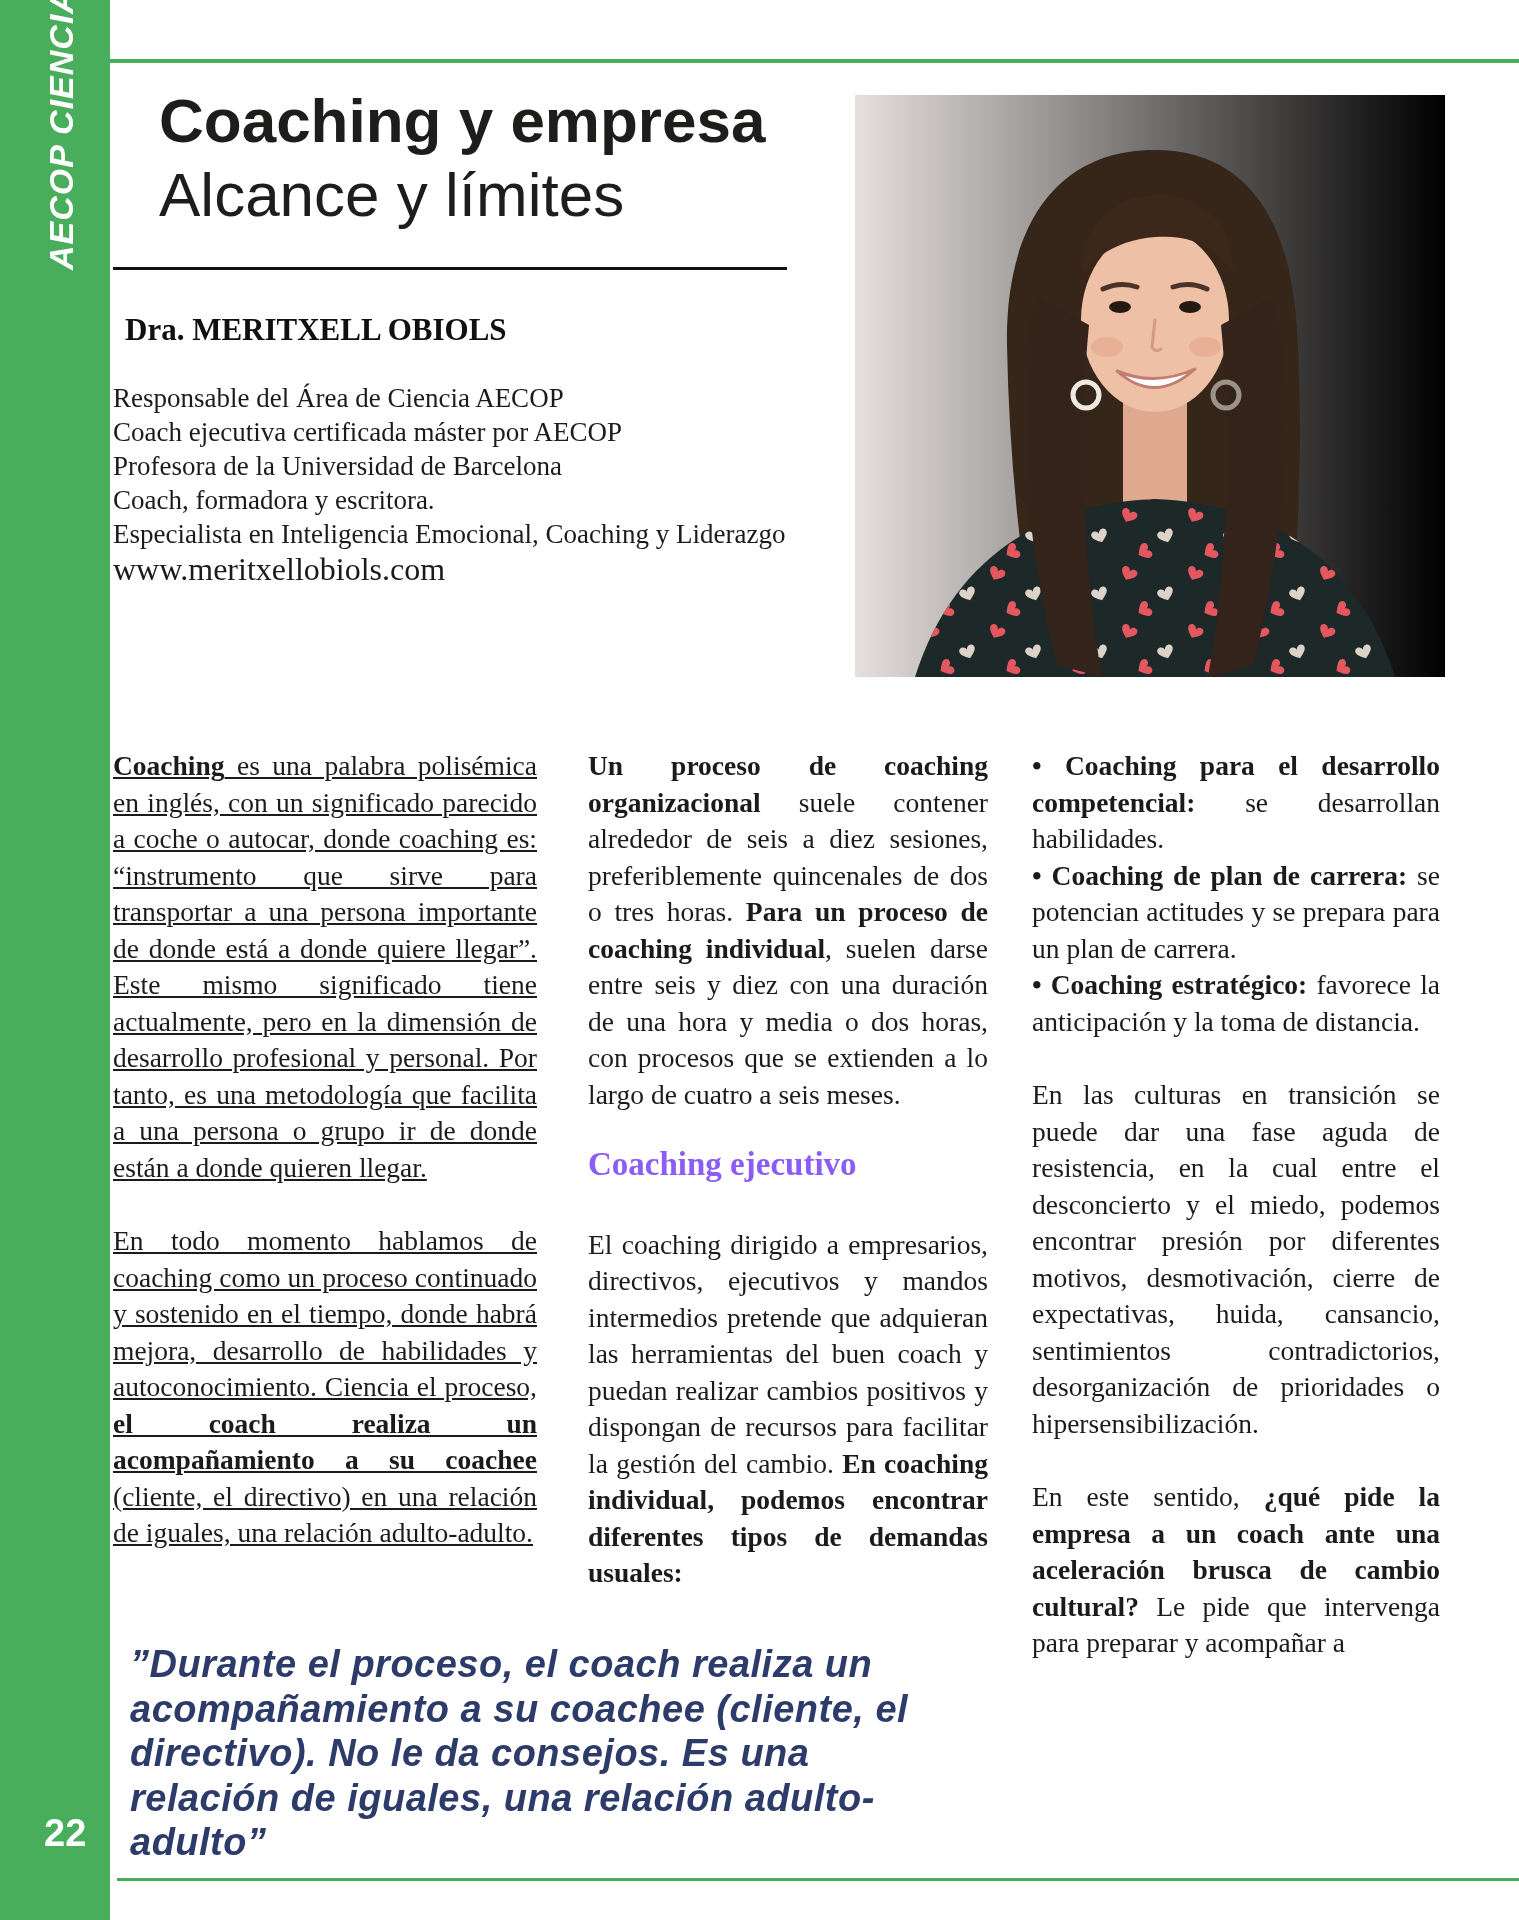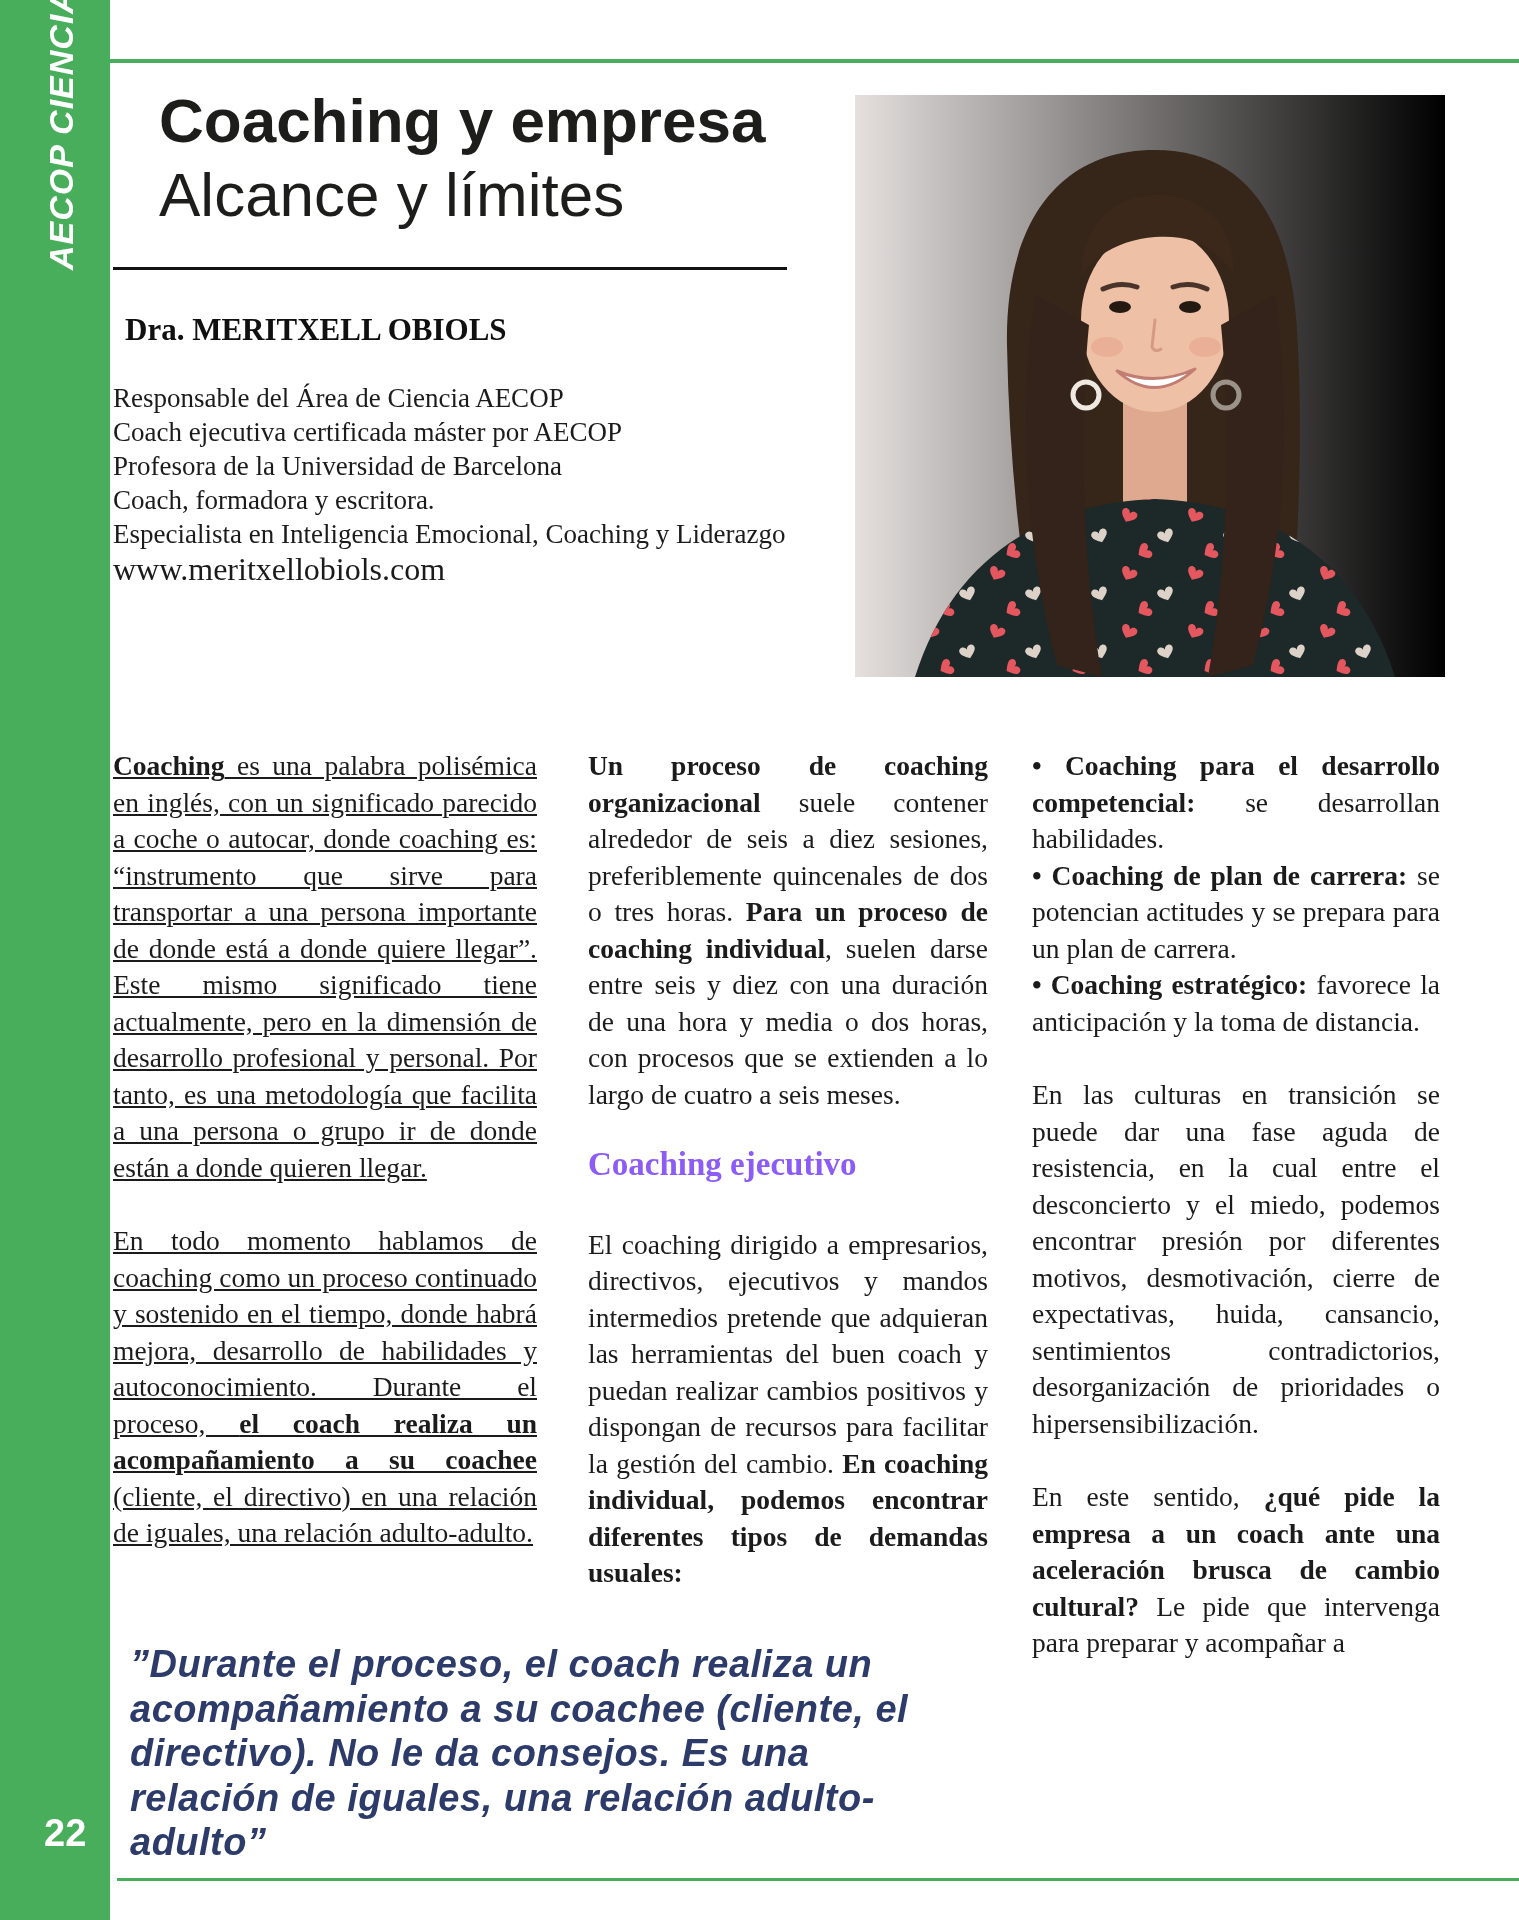--- a/index.html
+++ b/index.html
@@ -110,21 +110,21 @@
     <path fill="url(#hearts)" d="M60,582 C95,470 180,408 300,404 C420,408 505,470 540,582 Z"></path>
     <path fill="#33231a" d="M180,200 C163,320 170,450 202,570 L247,582 C227,470 224,330 234,230 Z"></path>
     <path fill="#33231a" d="M420,200 C437,320 430,450 398,570 L353,582 C373,470 376,330 366,230 Z"></path>
     <circle cx="231" cy="300" r="13" fill="none" stroke="#efe9e2" stroke-width="5"></circle>
     <circle cx="371" cy="300" r="13" fill="none" stroke="#9b938a" stroke-width="5"></circle>
   </svg>
 </div>
 
 <div class="col" id="col1">
     <p class="para"><strong>Coaching</strong><span> es una palabra polisémica en inglés, con un significado parecido a coche o autocar, donde coaching es: “instrumento que sirve para transportar a una persona importante de donde está a donde quiere llegar”. Este mismo significado tiene actualmente, pero en la dimensión de desarrollo profesional y personal. Por tanto, es una metodología que facilita a una persona o grupo ir de donde están a donde quieren llegar.</span></p>
-    <p class="para"><span>En todo momento hablamos de coaching como un proceso continuado y sostenido en el tiempo, donde habrá mejora, desarrollo de habilidades y autoconocimiento. Durante el proceso, </span><strong>el coach realiza un acompañamiento a su coachee</strong><span> (cliente, el directivo) en una relación de iguales, una relación adulto-adulto.</span></p>
+    <p class="para"><span>En todo momento hablamos de coaching como un proceso continuado y sostenido en el tiempo, donde habrá mejora, desarrollo de habilidades y autoconocimiento. Ciencia el proceso, </span><strong>el coach realiza un acompañamiento a su coachee</strong><span> (cliente, el directivo) en una relación de iguales, una relación adulto-adulto.</span></p>
   </div>
 <div class="col" id="col2">
     <p class="para"><strong>Un proceso de coaching organizacional</strong><span> suele contener alrededor de seis a diez sesiones, preferiblemente quincenales de dos o tres horas. </span><strong>Para un proceso de coaching individual</strong><span>, suelen darse entre seis y diez con una duración de una hora y media o dos horas, con procesos que se extienden a lo largo de cuatro a seis meses.</span></p>
     <h3 class="heading">Coaching ejecutivo</h3>
     <p class="para"><span>El coaching dirigido a empresarios, directivos, ejecutivos y mandos intermedios pretende que adquieran las herramientas del buen coach y puedan realizar cambios positivos y dispongan de recursos para facilitar la gestión del cambio. </span><strong>En coaching individual, podemos encontrar diferentes tipos de demandas usuales:</strong></p>
   </div>
 <div class="col" id="col3">
     <p class="bullet"><strong>• Coaching para el desarrollo competencial:</strong><span> se desarrollan habilidades.</span></p>
     <p class="bullet"><strong>• Coaching de plan de carrera:</strong><span> se potencian actitudes y se prepara para un plan de carrera.</span></p>
     <p class="bullet"><strong>• Coaching estratégico:</strong><span> favorece la anticipación y la toma de distancia.</span></p>

